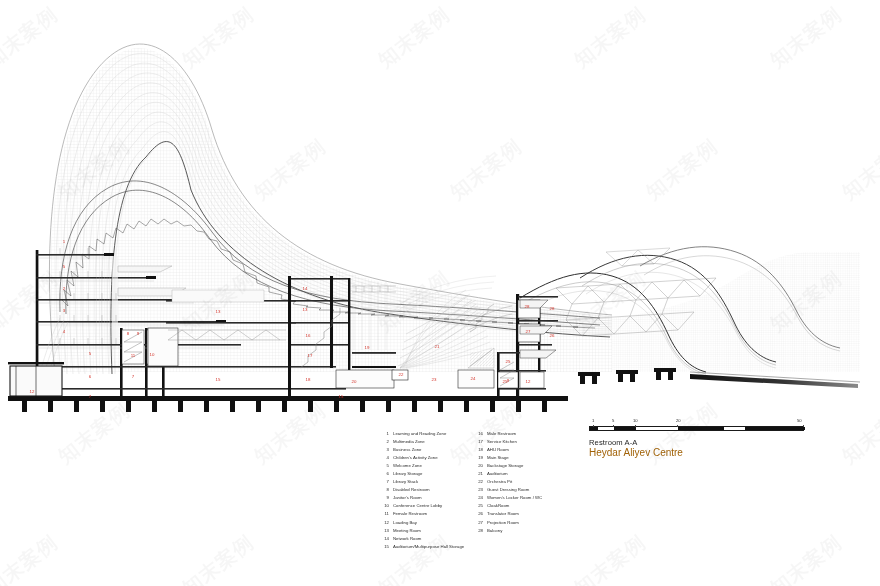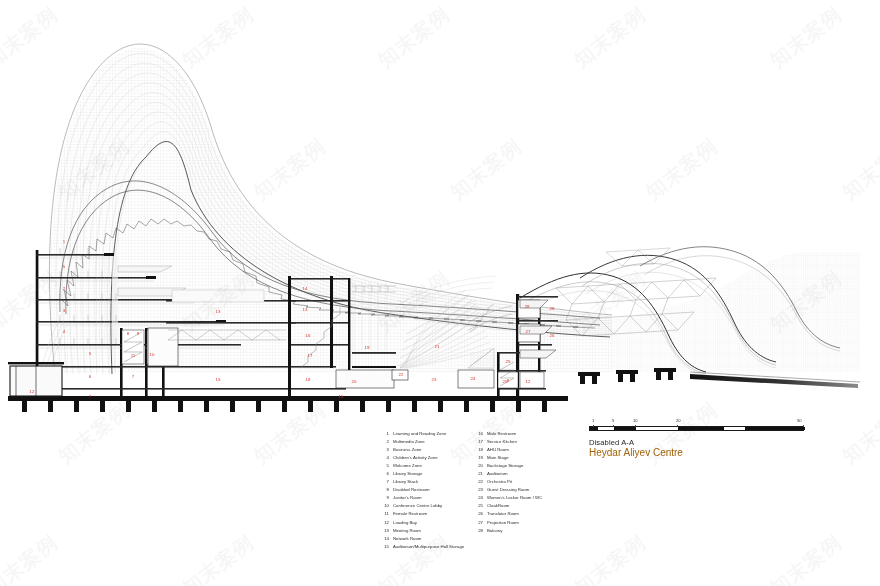--- a/index.html
+++ b/index.html
@@ -603,21 +603,21 @@
         <div class="sb-seg" style="left:88px;width:46px;"></div>
         <div class="sb-seg" style="left:155px;width:60px;"></div>
       </div>
       <span class="sb-mark" style="left:4px;"></span>
       <span class="sb-mark" style="left:24px;"></span>
       <span class="sb-mark" style="left:46px;"></span>
       <span class="sb-mark" style="left:88px;"></span>
       <span class="sb-mark" style="left:214px;"></span>
     </div>
 
-    <div id="sec-label">Disabled A-A</div>
+    <div id="sec-label">Restroom A-A</div>
     <div id="proj-title">Heydar Aliyev Centre</div>
   </div>
 
   <div id="watermarks">
       <span class="wm" style="left: -20px; top: 24px;">知末案例</span>
       <span class="wm" style="left: 176px; top: 24px;">知末案例</span>
       <span class="wm" style="left: 372px; top: 24px;">知末案例</span>
       <span class="wm" style="left: 568px; top: 24px;">知末案例</span>
       <span class="wm" style="left: 764px; top: 24px;">知末案例</span>
       <span class="wm" style="left: 52px; top: 156px;">知末案例</span>

